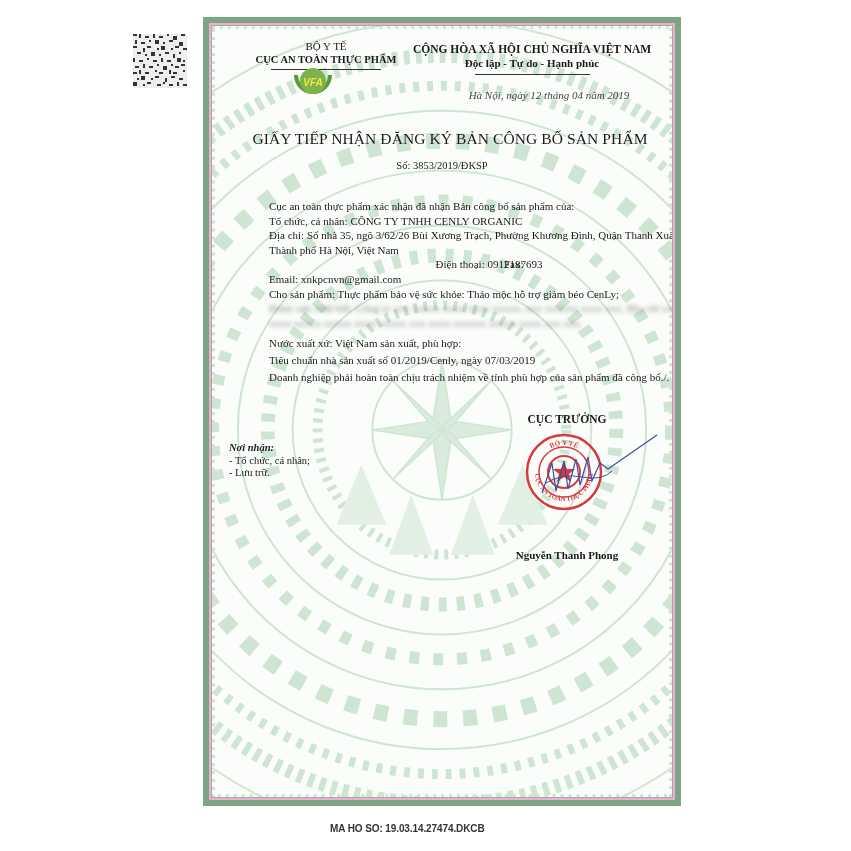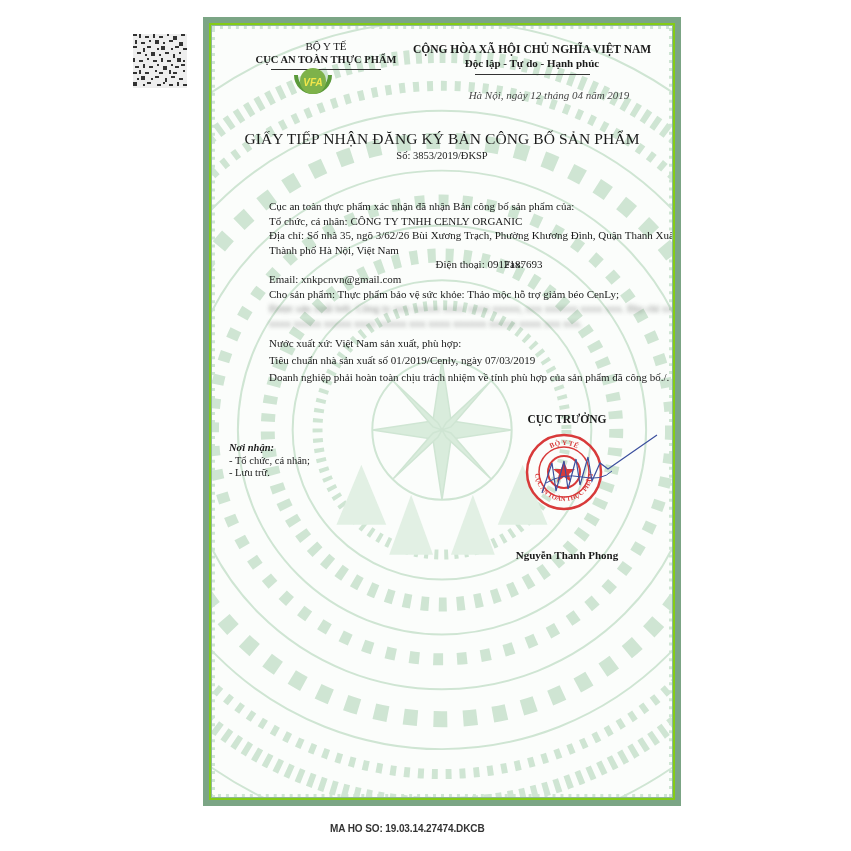--- a/index.html
+++ b/index.html
@@ -1,41 +1,41 @@
 <!DOCTYPE html>
 <html><head>
 <meta charset="utf-8">
 <style>
   html, body { margin:0; padding:0; background:#ffffff; }
   body { width:851px; height:851px; position:relative; overflow:hidden; font-family:"Liberation Serif", serif; color:#1a1a1a; }
 
   .qr { position:absolute; left:133px; top:34px; width:54px; height:54px; }
 
   .frame { position:absolute; left:203px; top:17px; width:478px; height:789px; background:#7ba585; box-sizing:border-box; }
-  .frame-inner { position:absolute; left:6px; top:6px; right:6px; bottom:6px; background:#84cc16; }
+  .frame-inner { position:absolute; left:6px; top:6px; right:6px; bottom:6px; background:#f9a8d4; }
   .frame-line { position:absolute; left:2px; top:2px; right:2px; bottom:2px; border:1px solid #8fb59a; background:#fbfdfb; overflow:hidden; }
 
   .bg-art { position:absolute; left:0; top:0; width:100%; height:100%; }
 
   .content { position:absolute; left:0; top:0; width:100%; height:100%; }
 
   .hdr-left { position:absolute; left:19px; top:14px; width:190px; text-align:center; font-size:11px; line-height:13px; }
   .hdr-left .l1 { font-weight:normal; }
   .hdr-left .l2 { font-weight:bold; font-size:10.5px; }
   .hdr-left .rule { width:110px; height:1px; background:#333; margin:3px auto 0; }
   .vfa-logo { position:absolute; left:76px; top:33px; width:50px; height:44px; }
 
   .hdr-right { position:absolute; left:190px; top:16px; width:260px; text-align:center; line-height:14px; }
   .hdr-right .l1 { font-weight:bold; font-size:11.5px; }
   .hdr-right .l2 { font-weight:bold; font-size:11px; }
   .hdr-right .rule { width:115px; height:1px; background:#333; margin:4px auto 0; }
   .date { position:absolute; left:222px; top:63px; width:230px; font-style:italic; font-size:11px; color:#444; text-align:center; }
 
-  .title { position:absolute; left:0; width:100%; top:104px; text-align:center; font-size:15.5px; font-weight:normal; letter-spacing:0.1px; }
-  .docno { position:absolute; left:0; width:100%; top:124px; text-align:center; font-size:10.5px; }
+  .title { position:absolute; left:8px; width:100%; top:104px; text-align:center; font-size:15.5px; font-weight:normal; letter-spacing:0.1px; }
+  .docno { position:absolute; left:0; width:100%; top:134px; text-align:center; font-size:10.5px; }
 
   .body { position:absolute; left:17px; top:173px; width:440px; font-size:11px; line-height:14.6px;margin-left:40px; }
   .body .row { white-space:nowrap; }
   .body .wrap { white-space:normal; }
   .fax { position:absolute; left:235px; }
   .blur { filter:blur(2.2px); color:#555; opacity:0.7; white-space:normal; }
   .gap { height:6px; }
 
   .recv { position:absolute; left:17px; top:387px; font-size:10.5px; line-height:12.5px;margin-top:29px; }
   .recv .h { font-weight:bold; font-style:italic; }

